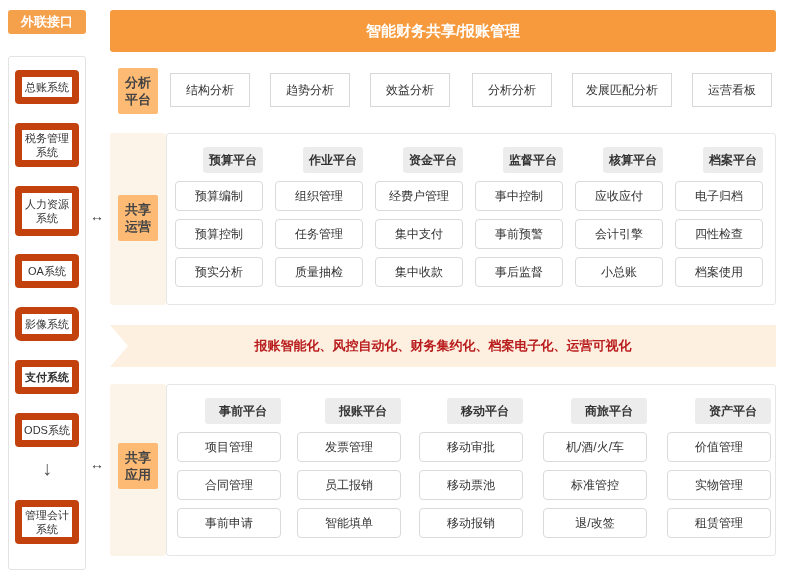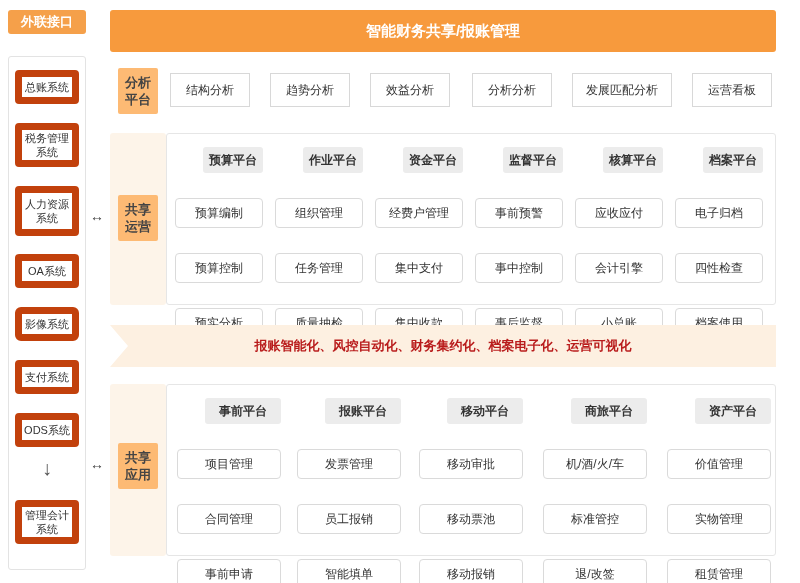--- a/index.html
+++ b/index.html
@@ -182,21 +182,21 @@
     border-radius: 3px;
     display: flex;
     align-items: center;
     justify-content: center;
     font-size: 12px;
     font-weight: bold;
     color: #333;
     margin-left: 28px;
   }
   .col-cell {
-    margin-top: 25px;
+    margin-top: 8px;
     height: 30px;
     border: 1px solid #dadada;
     border-radius: 4px;
     background: #fff;
     box-sizing: border-box;
     display: flex;
     align-items: center;
     justify-content: center;
     font-size: 12px;
     color: #333;
@@ -267,21 +267,21 @@
 
 <div id="left-column">
   <div class="left-header">外联接口</div>
   <div class="left-border-box"></div>
 
   <div class="left-item" style="top:60px;height:34px;">总账系统</div>
   <div class="left-item" style="top:113px;height:44px;">税务管理系统</div>
   <div class="left-item" style="top:176px;height:50px;">人力资源系统</div>
   <div class="left-item" style="top:244px;height:34px;">OA系统</div>
   <div class="left-item" style="top:297px;height:34px;border-radius:6px;">影像系统</div>
-  <div class="left-item" style="top:350px;height:34px;">支付系统</div>
+  <div class="left-item" style="top:350px;height:34px;font-weight:bold;">支付系统</div>
   <div class="left-item" style="top:403px;height:34px;">ODS系统</div>
   <div class="arrow-down" style="top:448px;">↓</div>
   <div class="left-item" style="top:490px;height:44px;">管理会计系统</div>
 </div>
 
 <div id="title-bar">智能财务共享/报账管理</div>
 
 <div class="section-label" id="analysis-label">
   <div>
     <div>分析</div>
@@ -323,22 +323,22 @@
 
   <div class="col" style="left:208px;">
     <div class="col-head">资金平台</div>
     <div class="col-cell">经费户管理</div>
     <div class="col-cell">集中支付</div>
     <div class="col-cell">集中收款</div>
   </div>
 
   <div class="col" style="left:308px;">
     <div class="col-head">监督平台</div>
+    <div class="col-cell">事中控制</div>
     <div class="col-cell">事前预警</div>
-    <div class="col-cell">事中控制</div>
     <div class="col-cell">事后监督</div>
   </div>
 
   <div class="col" style="left:408px;">
     <div class="col-head">核算平台</div>
     <div class="col-cell">应收应付</div>
     <div class="col-cell">会计引擎</div>
     <div class="col-cell">小总账</div>
   </div>
 

